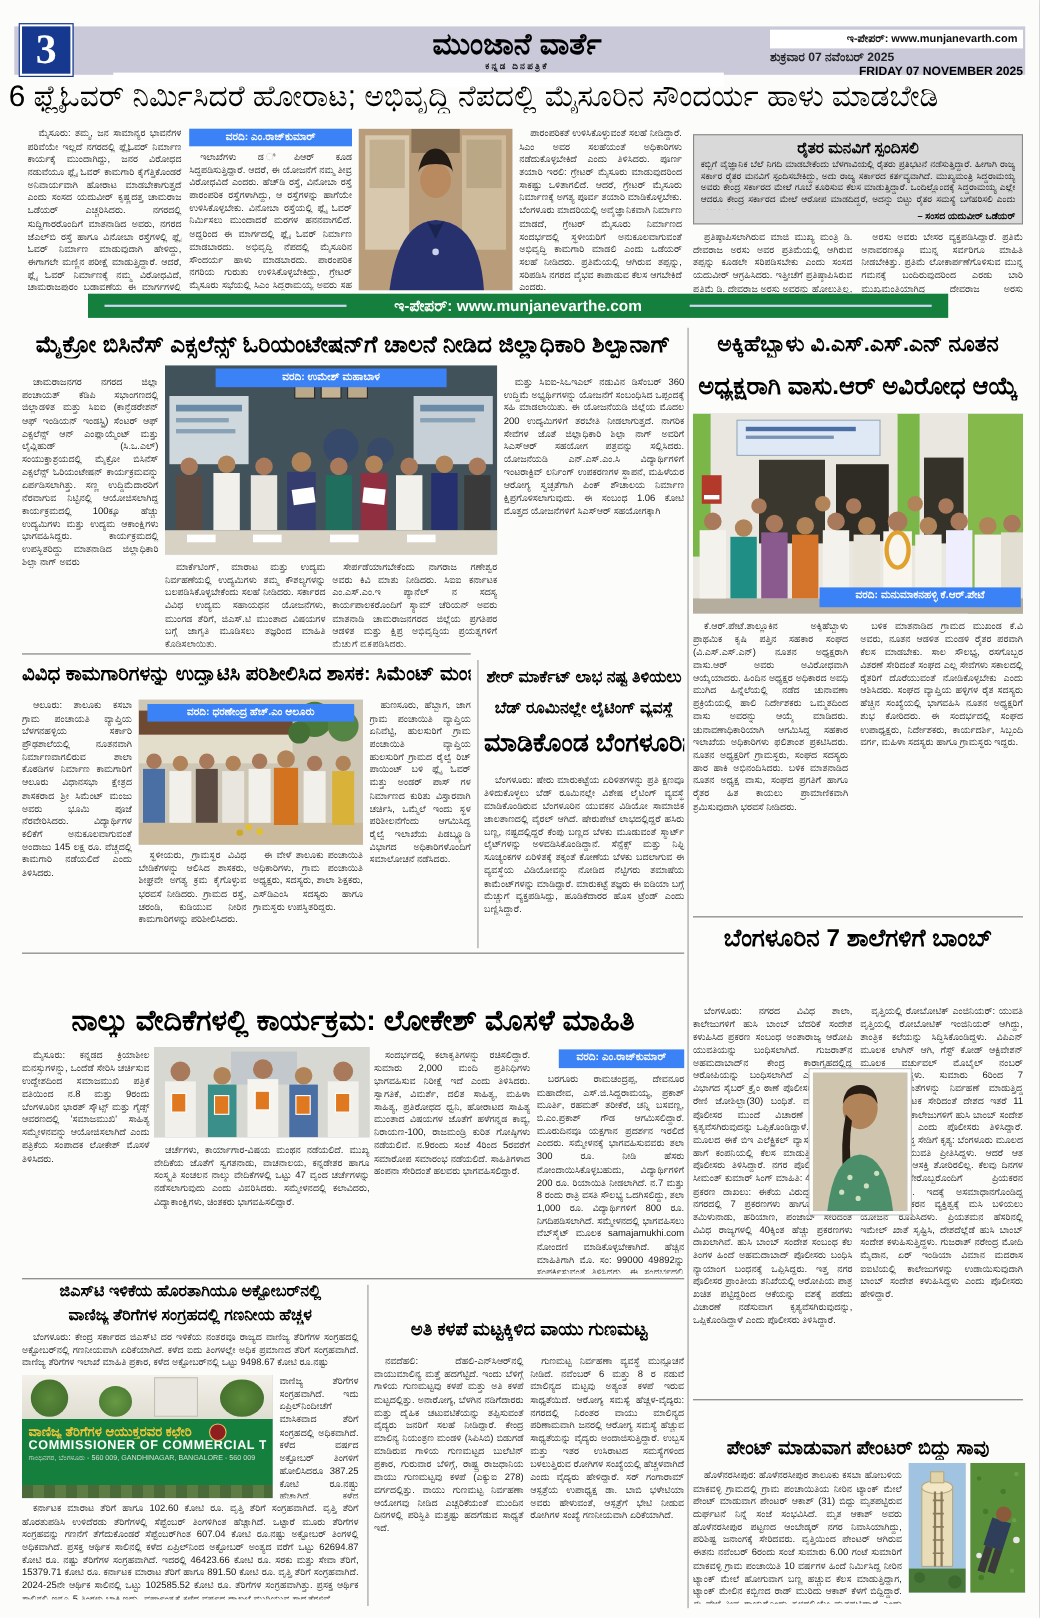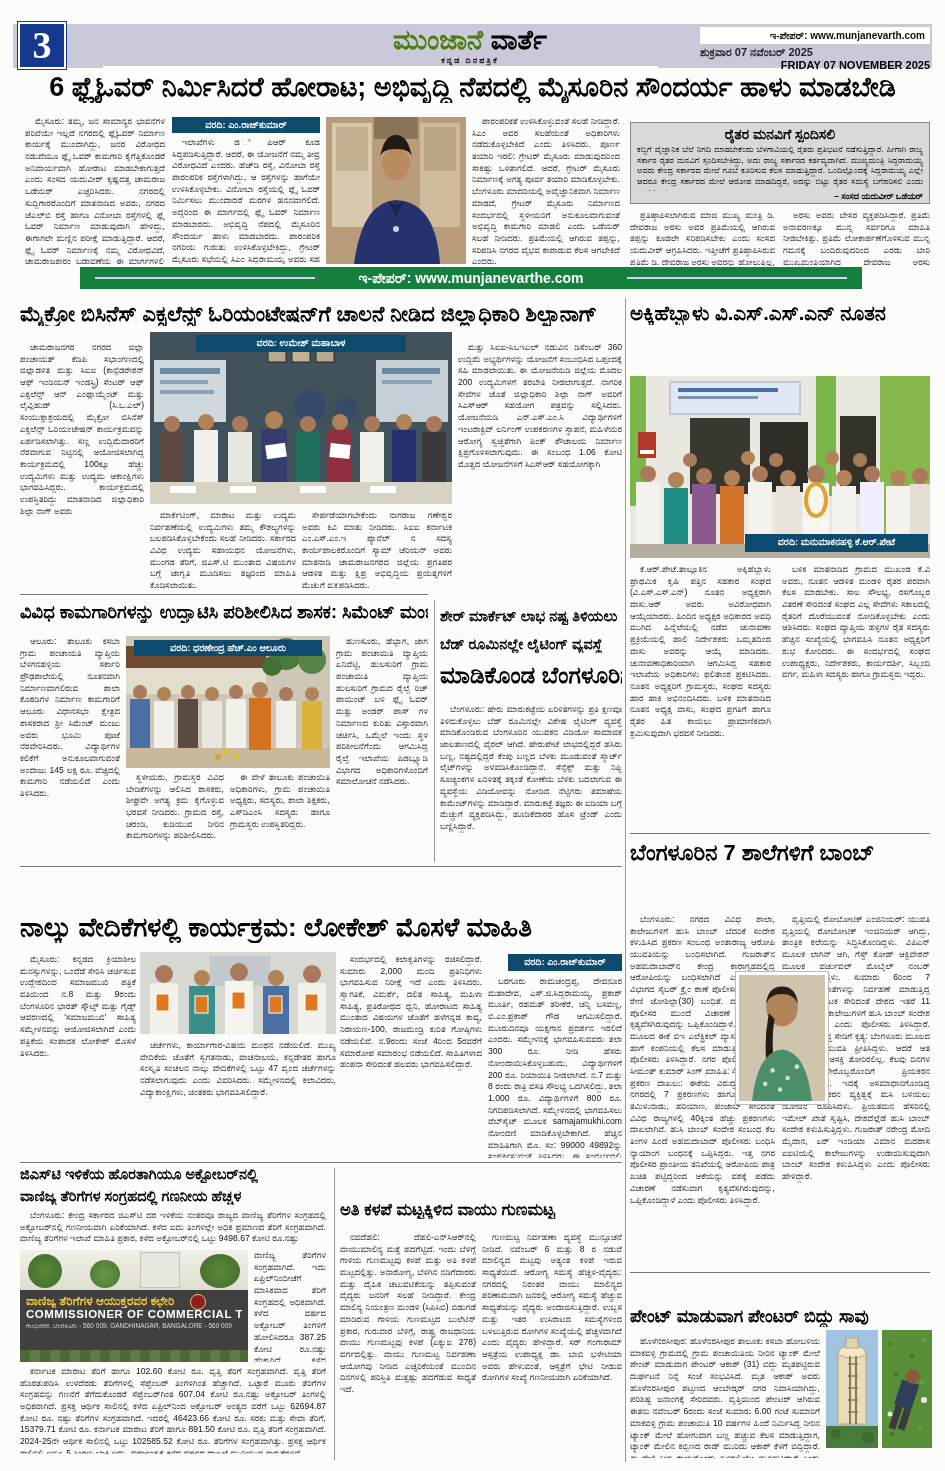--- a/index.html
+++ b/index.html
@@ -1,44 +1,44 @@
 <!DOCTYPE html>
 <html><head>
 <meta charset="utf-8">
 <style>
   *{margin:0;padding:0;box-sizing:border-box}
   html,body{background:#d9d9d9}
   body{font-family:"Liberation Sans",sans-serif}
   .page{position:relative;width:945px;height:1471px;margin:0 auto;background:#fcfcfa;overflow:hidden;box-shadow:0 0 6px rgba(0,0,0,.4)}
   .abs{position:absolute}
   .kn{font-size:8.6px;line-height:1.36;text-align:justify;color:#141414;overflow:hidden;text-indent:10px}
-  .hl{font-weight:bold;color:#000;text-align:left;white-space:nowrap;overflow:hidden}
-  .byline{background:#0c4a6e;color:#fff;font-weight:bold;text-align:center;font-size:9.5px;line-height:1.7;overflow:hidden;white-space:nowrap}
+  .hl{font-weight:bold;color:#000;text-align:center;white-space:nowrap;overflow:hidden}
+  .byline{background:#3b82f6;color:#fff;font-weight:bold;text-align:center;font-size:9.5px;line-height:1.7;overflow:hidden;white-space:nowrap}
   .rule-h{position:absolute;height:1px;background:#777}
   .rule-v{position:absolute;width:1px;background:#999}
   .photo{position:absolute;overflow:hidden;background:#ccc}
   .photo svg{display:block;width:100%;height:100%}
   
   .band{position:absolute;left:13px;top:24px;width:919px;height:44px;background:#c9c9da}
   .band-strip{position:absolute;left:90px;top:42px;width:555px;height:13px;background:#fff}
   .pagenum{position:absolute;left:18px;top:22px;width:48px;height:47px;background:#16388e;border:2px solid #fff;outline:1px solid #16388e;color:#fff;font-family:"Liberation Serif",serif;font-weight:bold;font-size:38px;text-align:center;line-height:43px}
   .mast-title{position:absolute;left:300px;top:26px;width:340px;text-align:center;font-weight:bold;font-size:27px;line-height:1.05;white-space:nowrap}
-  .mast-title .red{color:#4d7c0f}
+  .mast-title .red{color:#000000}
   .mast-sub{position:absolute;left:300px;top:56px;width:340px;text-align:center;font-size:8px;letter-spacing:2px;color:#111;font-weight:bold}
   .epaper-box{position:absolute;left:700px;top:27px;width:230px;height:17px;background:#fff;font-size:10px;font-weight:bold;text-align:right;line-height:17px;padding-right:5px;color:#111}
   .date-kn{position:absolute;left:700px;top:46px;width:230px;text-align:left;font-size:11px;font-weight:bold;color:#222}
   .date-en{position:absolute;left:700px;top:59px;width:230px;text-align:right;font-size:11px;font-weight:bold;color:#000}
-  .main-hl{position:absolute;left:8px;top:72px;width:929px;font-size:27px;font-weight:bold;text-align:center;white-space:nowrap;overflow:hidden;color:#000}
+  .main-hl{position:absolute;left:8px;top:72px;width:929px;font-size:27px;font-weight:normal;text-align:left;white-space:nowrap;overflow:hidden;color:#000}
   .banner{position:absolute;left:80px;top:267px;width:782px;height:22px;background:#15803d;color:#fff;font-weight:bold;font-size:14px;text-align:center;line-height:22px}
   .banner i{position:absolute;top:10px;height:2px;background:#cdd6f5}
   .gray-box{position:absolute;background:#d9d9d9;border:1px solid #888;padding:3px 6px}
   .gray-box .t{font-size:14px;font-weight:bold;text-align:center;margin-bottom:2px}
   .gray-box .b{font-size:8.2px;line-height:1.3;text-align:justify}
   .gray-box .s{font-size:8.4px;font-weight:bold;text-align:right}
-  .signboard{position:absolute;left:0;right:0;bottom:12px;top:40px;background:#404040;color:#fff;padding:4px 6px 16px 6px}
+  .signboard{position:absolute;left:0;right:0;bottom:12px;top:40px;background:#15803d;color:#fff;padding:4px 6px 16px 6px}
   .signboard .kn1{color:#f2c43b;font-size:12px;font-weight:bold;white-space:nowrap;overflow:hidden}
   .signboard .en1{color:#fff;font-size:11.5px;font-weight:bold;white-space:nowrap;overflow:hidden;letter-spacing:.5px}
   .signboard .ad{color:#ddd;font-size:6.5px;white-space:nowrap;overflow:hidden;margin-top:2px}
   .emb{position:absolute;right:42px;top:44px;width:16px;height:16px;border-radius:50%;background:#8f1f1f;border:1px solid #e8c06a}
 </style>
 </head>
 <body>
 
 <div class="page">
 
@@ -139,20 +139,21 @@
         <rect x="220" y="154" width="26" height="7" fill="#fff"></rect>
     </svg>
   </div>
   <div class="abs byline" style="left:196px;top:335px;width:210px;height:17px">ವರದಿ: ಉಮೇಶ್ ಮಹಾಬಾಳ</div>
 
   <div class="abs kn" style="left:458px;top:342px;width:164px;height:246px">ಮತ್ತು ಸಿಐಐ-ಸಿಒಇಎಲ್ ನಡುವಿನ ಡಿಸೆಂಬರ್ 360 ಉದ್ದಿಮೆ ಅಭ್ಯರ್ಥಿಗಳನ್ನು ಯೋಜನೆಗೆ ಸಂಬಂಧಿಸಿದ ಒಪ್ಪಂದಕ್ಕೆ ಸಹಿ ಮಾಡಲಾಯಿತು. ಈ ಯೋಜನೆಯಡಿ ಜಿಲ್ಲೆಯ ಮೊದಲ 200 ಉದ್ಯಮಿಗಳಿಗೆ ತರಬೇತಿ ನೀಡಲಾಗುತ್ತದೆ. ನಾಗರಿಕ ಸೇವೆಗಳ ಜೊತೆ ಜಿಲ್ಲಾಧಿಕಾರಿ ಶಿಲ್ಪಾ ನಾಗ್ ಅವರಿಗೆ ಸಿಎಸ್‌ಆರ್ ಸಹಯೋಗ ಪತ್ರವನ್ನು ಸಲ್ಲಿಸಿದರು. ಯೋಜನೆಯಡಿ ಎನ್.ಎಸ್.ಎಂ.ಸಿ ವಿದ್ಯಾರ್ಥಿಗಳಿಗೆ ಇಂಟರಾಕ್ಟಿವ್ ಲರ್ನಿಂಗ್ ಉಪಕರಣಗಳ ಸ್ಥಾಪನೆ, ಮಹಿಳೆಯರ ಆರೋಗ್ಯ ಸ್ವಚ್ಛತೆಗಾಗಿ ಪಿಂಕ್ ಶೌಚಾಲಯ ನಿರ್ಮಾಣ ಕ್ಷಿಪ್ರಗೊಳಿಸಲಾಗುವುದು. ಈ ಸಂಬಂಧ 1.06 ಕೋಟಿ ಮೊತ್ತದ ಯೋಜನೆಗಳಿಗೆ ಸಿಎಸ್‌ಆರ್ ಸಹಯೋಗಕ್ಕಾಗಿ</div>
   <div class="abs kn" style="left:150px;top:510px;width:146px;height:78px">ಮಾರ್ಕೆಟಿಂಗ್, ಮಾರಾಟ ಮತ್ತು ಉದ್ಯಮ ನಿರ್ವಹಣೆಯಲ್ಲಿ ಉದ್ಯಮಿಗಳು ತಮ್ಮ ಕೌಶಲ್ಯಗಳನ್ನು ಬಲಪಡಿಸಿಕೊಳ್ಳಬೇಕೆಂದು ಸಲಹೆ ನೀಡಿದರು. ಸರ್ಕಾರದ ವಿವಿಧ ಉದ್ಯಮ ಸಹಾಯಧನ ಯೋಜನೆಗಳು, ಮುಂಗಡ ತೆರಿಗೆ, ಜಿಎಸ್.ಟಿ ಮುಂತಾದ ವಿಷಯಗಳ ಬಗ್ಗೆ ಜಾಗೃತಿ ಮೂಡಿಸಲು ತಜ್ಞರಿಂದ ಮಾಹಿತಿ ಕೊಡಿಸಲಾಯಿತು.</div>
   <div class="abs kn" style="left:302px;top:510px;width:150px;height:78px">ಸೇರ್ಪಡೆಯಾಗಬೇಕೆಂದು ನಾಗರಾಜ ಗಣೇಶ್ವರ ಅವರು ಕಿವಿ ಮಾತು ನೀಡಿದರು. ಸಿಐಐ ಕರ್ನಾಟಕ ಎಂ.ಎಸ್.ಎಂ.ಇ ಪ್ಯಾನೆಲ್ ನ ಸದಸ್ಯ ಕಾರ್ಯಪಾಲಕರೊಂದಿಗೆ ಸ್ಯಾಮ್ ಚೆರಿಯನ್ ಅವರು ಮಾತನಾಡಿ ಚಾಮರಾಜನಗರದ ಜಿಲ್ಲೆಯ ಪ್ರಗತಿಪರ ಆಡಳಿತ ಮತ್ತು ಕ್ಷಿಪ್ರ ಅಭಿವೃದ್ಧಿಯ ಪ್ರಯತ್ನಗಳಿಗೆ ಮೆಚ್ಚುಗೆ ವ್ಯಕ್ತಪಡಿಸಿದರು.</div>
 
   <div class="abs hl" style="left:630px;top:302px;width:300px;font-size:20px">ಅಕ್ಕಿಹೆಬ್ಬಾಳು ವಿ.ಎಸ್.ಎಸ್.ಎನ್ ನೂತನ</div>
+  <div class="abs hl" style="left:630px;top:338px;width:300px;font-size:22px">ಅಧ್ಯಕ್ಷರಾಗಿ ವಾಸು.ಆರ್ ಅವಿರೋಧ ಆಯ್ಕೆ</div>
 
   <div class="photo" style="left:630px;top:376px;width:300px;height:182px">
     <svg viewBox="0 0 300 182" preserveAspectRatio="none">
       <rect width="300" height="182" fill="#e9e7df"></rect>
       <rect x="40" y="6" width="130" height="32" fill="#dfe9f5" stroke="#9ab"></rect>
         <rect x="48" y="12" width="100" height="4" fill="#4a6fa5"></rect>
         <rect x="48" y="20" width="80" height="3" fill="#7a92b5"></rect>
       <rect x="0" y="0" width="16" height="130" fill="#7ab648"></rect>
       <rect x="186" y="0" width="20" height="120" fill="#7ab648"></rect>
       <rect x="250" y="0" width="50" height="182" fill="#86b94c"></rect>

